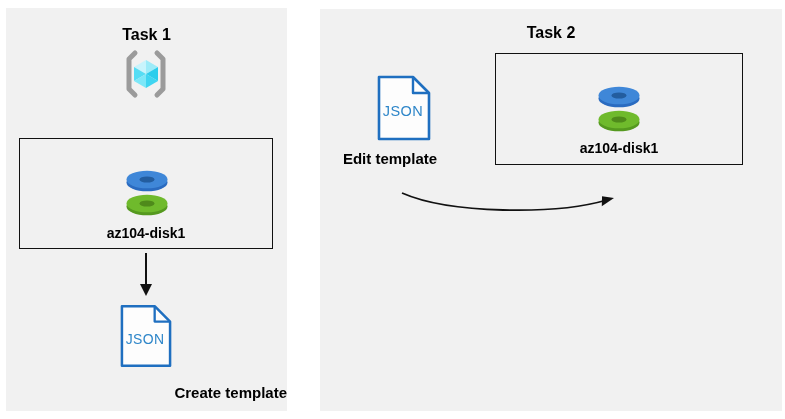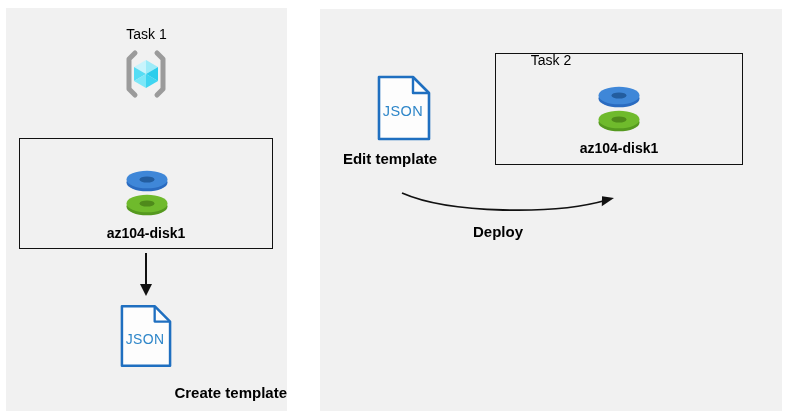--- a/index.html
+++ b/index.html
@@ -11,21 +11,21 @@
     color: #111;
     overflow: hidden;
   }
   .panel { position: absolute; background: #f1f1f1; }
   #panel-task1 { left: 6px;  top: 8px; width: 281px; height: 403px; }
   #panel-task2 { left: 320px; top: 9px; width: 462px; height: 402px; }
 
   .abs { position: absolute; }
   .title {
     width: 100%; text-align: center;
-    font-size: 14px; font-weight: normal; color: #000;
+    font-size: 16px; font-weight: bold; color: #000;
   }
   .label {
     text-align: center; font-size: 14px; font-weight: bold; color: #000;
     line-height: 17px;
   }
   .caption {
     text-align: center; font-size: 15px; font-weight: bold; color: #000;
     line-height: 18px;
   }
   .resource-box {
@@ -74,21 +74,21 @@
     <path d="M2,2 H36 L52,18 V64 H2 Z" fill="#fdfdfd" stroke-width="2.6" stroke-linejoin="round" stroke="#1f6fc0"></path>
     <path d="M36,2 V18 H52" fill="none" stroke-width="2.4" stroke-linejoin="round" stroke="#1f6fc0"></path>
     <text x="26" y="41" text-anchor="middle" font-size="14.5" letter-spacing="0.4" font-family="Liberation Sans, sans-serif" fill="#2e86c9">JSON</text>
   </svg>
 
   <div class="abs caption" style="left:0; top:376px; width:281px;text-align:right;">Create template</div>
 </div>
 
 <div class="panel" id="panel-task2">
 
-  <div class="abs title" style="left:0; top:15px;margin-top:28px;">Task 2</div>
+  <div class="abs title" style="left:0; top:15px;">Task 2</div>
 
   <svg class="abs" style="left:57px; top:66px;" width="54" height="66" viewBox="0 0 54 66">
     <path d="M2,2 H36 L52,18 V64 H2 Z" fill="#fdfdfd" stroke-width="2.6" stroke-linejoin="round" stroke="#1f6fc0"></path>
     <path d="M36,2 V18 H52" fill="none" stroke-width="2.4" stroke-linejoin="round" stroke="#1f6fc0"></path>
     <text x="26" y="41" text-anchor="middle" font-size="14.5" letter-spacing="0.4" font-family="Liberation Sans, sans-serif" fill="#2e86c9">JSON</text>
   </svg>
 
   <div class="abs caption" style="left:0; top:141px; width:140px;text-align:center;">Edit template</div>
 
   <div class="abs resource-box" style="left:175px; top:44px; width:248px; height:112px;">
@@ -101,14 +101,13 @@
       <ellipse cx="23" cy="10.5" rx="7.5" ry="3.1" fill="#235d9f"></ellipse>
     </svg>
     <div class="abs label" style="left:0; top:86px; width:100%;">az104-disk1</div>
   </div>
 
   <svg class="abs" style="left:75px; top:176px;" width="230" height="46" viewBox="0 0 230 46">
     <path d="M7,8 C55,29 160,30 212,15" fill="none" stroke-width="1.8" stroke="#111111"></path>
     <polygon points="0,0 -14,4.5 -11,-5" transform="translate(219,13) rotate(-16)" fill="#111111"></polygon>
   </svg>
 
-  <div class="abs caption" style="left:103px; top:214px; width:150px;">Deploy</div>
 </div>
 
 </body></html>

